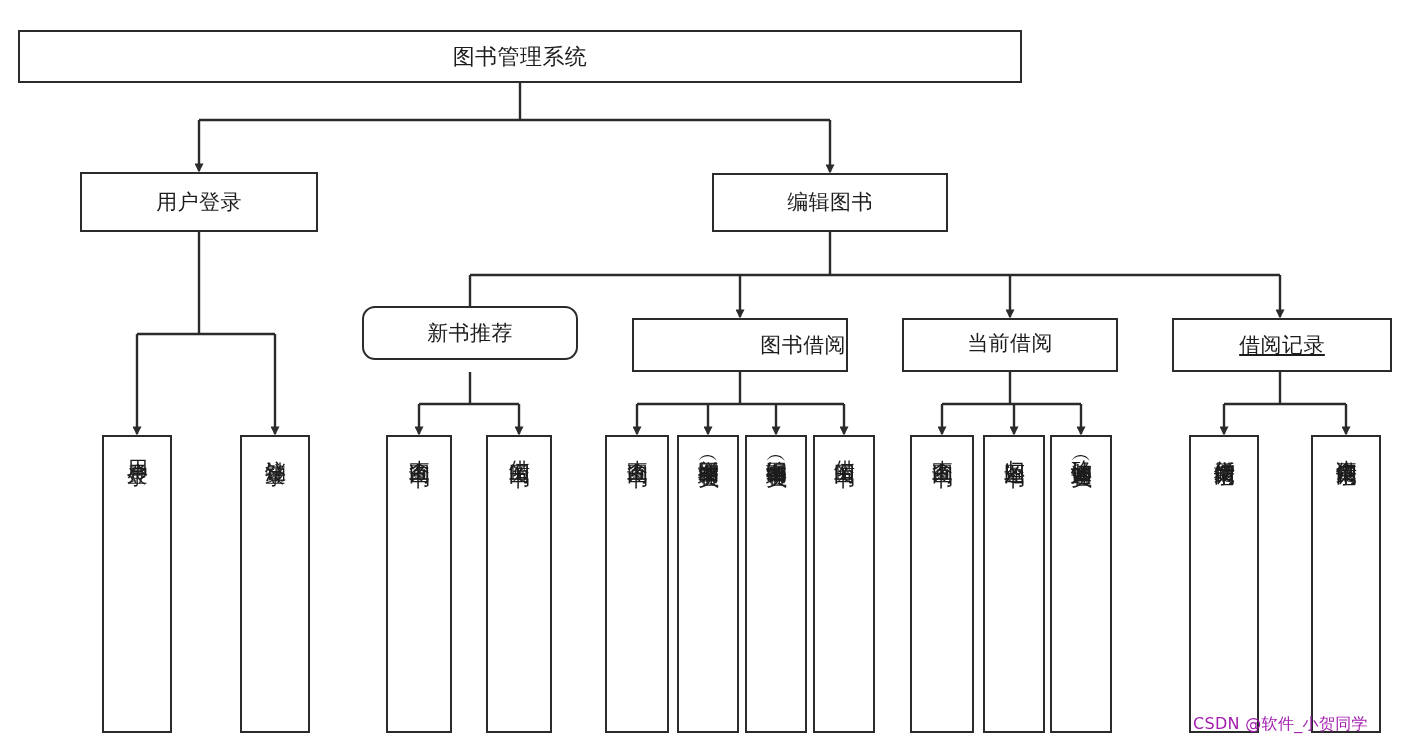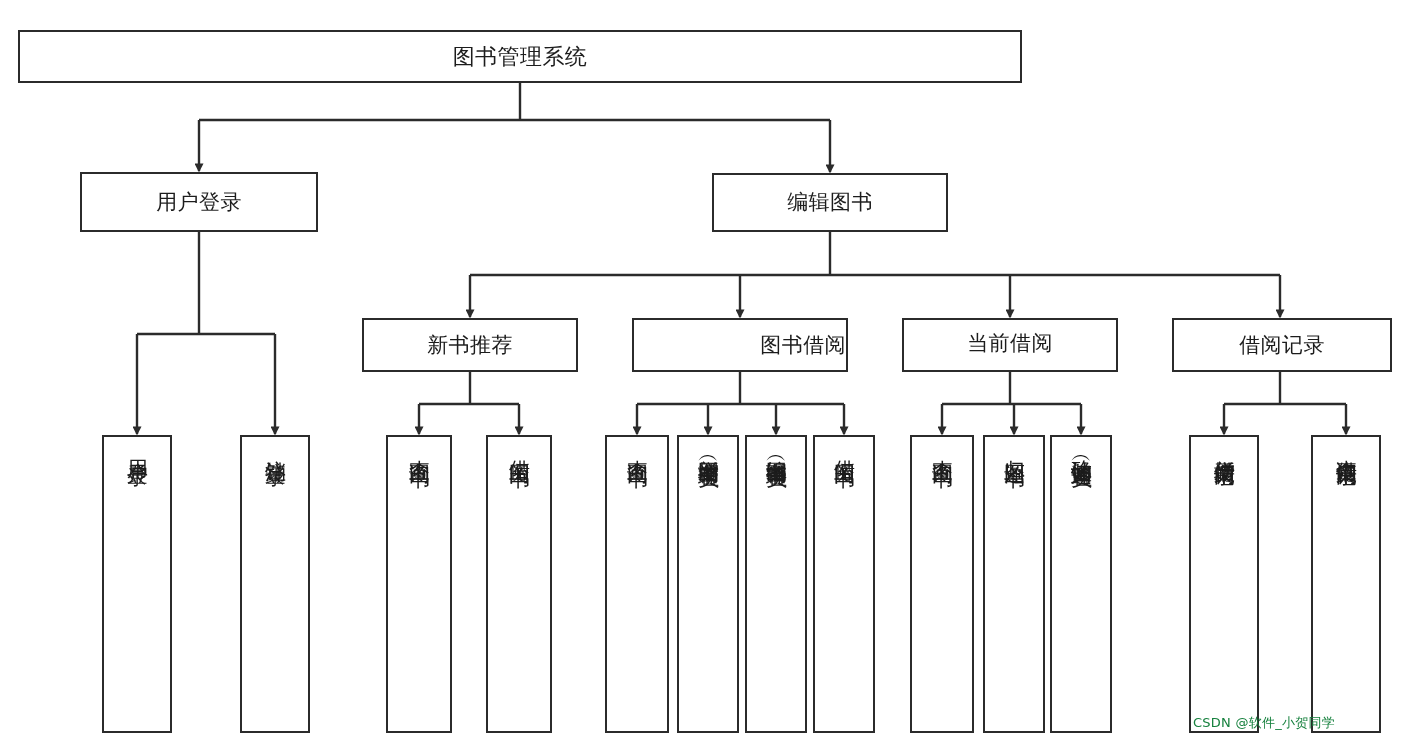--- a/index.html
+++ b/index.html
@@ -63,22 +63,22 @@
     font-size: 21px;
     line-height: 1.1;
     letter-spacing: 0.12em;
     white-space: nowrap;
   }
   .node.vert.tall-text .node-label {
     letter-spacing: 0.06em;
   }
   .watermark {
     position: absolute;
-    color: #15803d;
-    font-size: 13px;
+    color: #a21caf;
+    font-size: 16px;
     white-space: nowrap;
     letter-spacing: 0.02em;
   }
 </style>
 </head>
 <body>
 
 <div id="diagram-canvas">
 
   <svg id="edge-layer" viewBox="0 0 1405 747" xmlns="http://www.w3.org/2000/svg">
@@ -127,30 +127,30 @@
   <div id="node-layer">
       <div class="node horiz root" style="left: 18px; top: 14px; width: 1004px; height: 53px; margin-top: 16px;">
         <span class="node-label">图书管理系统</span>
       </div>
       <div class="node horiz" style="left: 80px; top: 172px; width: 238px; height: 60px;">
         <span class="node-label">用户登录</span>
       </div>
       <div class="node horiz" style="left: 712px; top: 173px; width: 236px; height: 59px;">
         <span class="node-label">编辑图书</span>
       </div>
-      <div class="node horiz" style="left: 362px; top: 318px; width: 216px; height: 54px;">
+      <div class="node horiz" style="left: 362px; top: 306px; width: 216px; height: 54px; border-radius: 13px;">
         <span class="node-label">新书推荐</span>
       </div>
       <div class="node horiz" style="left: 632px; top: 318px; width: 216px; height: 54px; justify-content: flex-end;">
         <span class="node-label">图书借阅</span>
       </div>
       <div class="node horiz" style="left: 902px; top: 318px; width: 216px; height: 54px; font-family: Liberation Mono, monospace;">
         <span class="node-label">当前借阅</span>
       </div>
-      <div class="node horiz" style="left: 1172px; top: 318px; width: 220px; height: 54px;">
+      <div class="node horiz" style="left: 1172px; top: 318px; width: 220px; height: 54px; text-decoration: underline;">
         <span class="node-label">借阅记录</span>
       </div>
       <div class="node vert" style="left: 102px; top: 435px; width: 70px; height: 298px;">
         <span class="node-label">用户登录</span>
       </div>
       <div class="node vert" style="left: 240px; top: 435px; width: 70px; height: 298px;">
         <span class="node-label">注销登录</span>
       </div>
       <div class="node vert" style="left: 386px; top: 435px; width: 66px; height: 298px;">
         <span class="node-label">查询图书</span>

